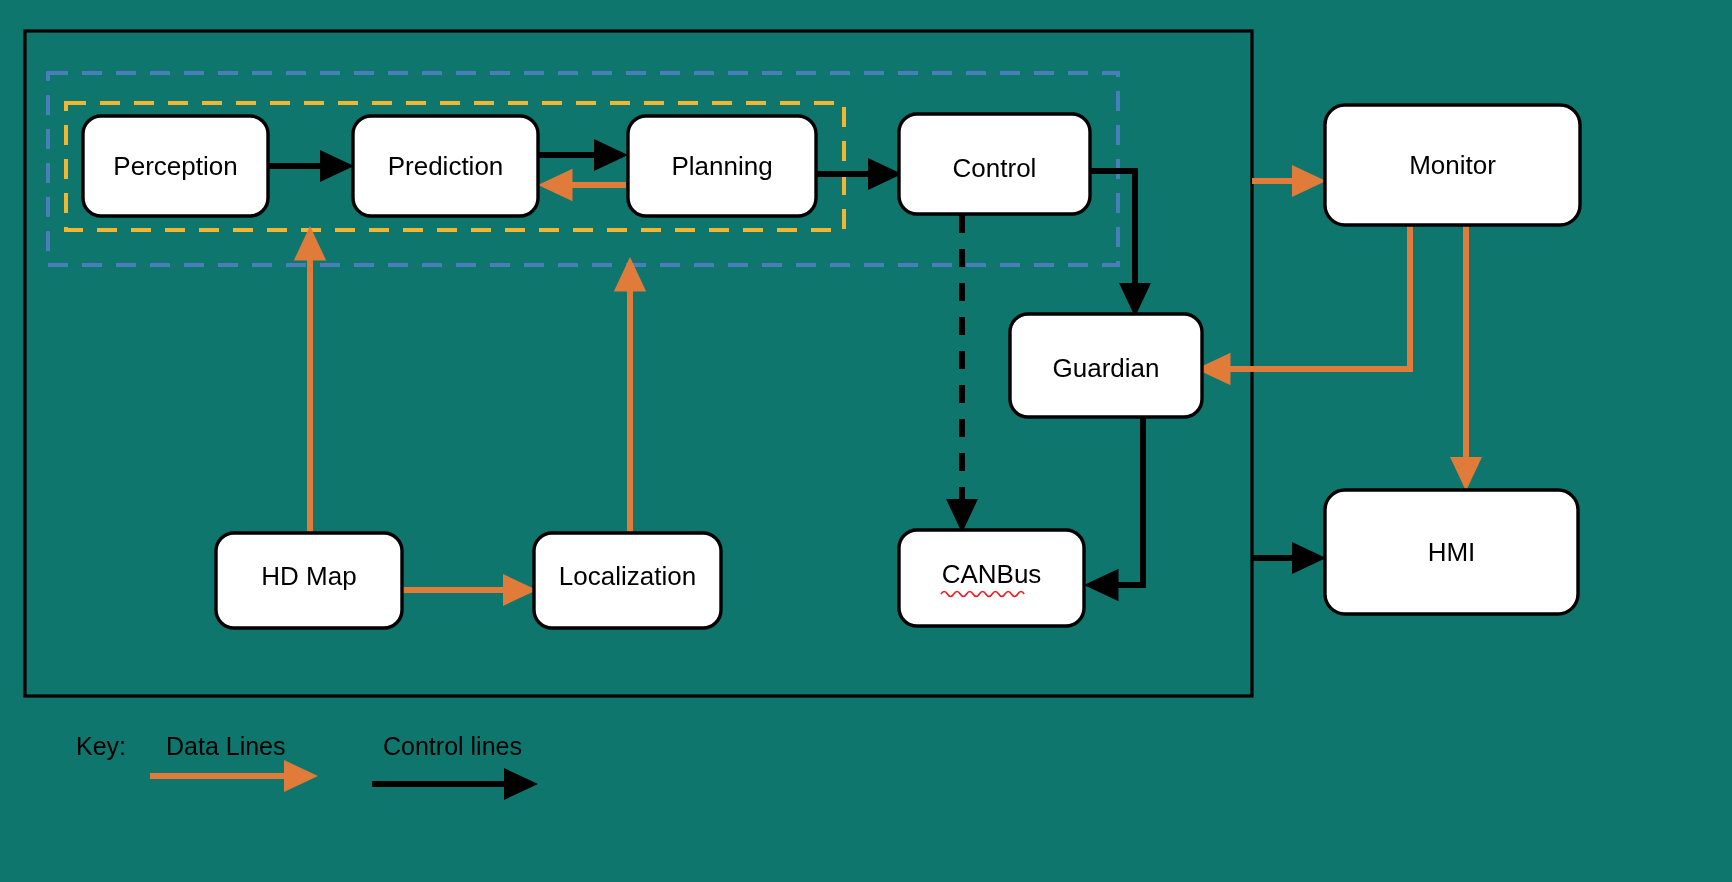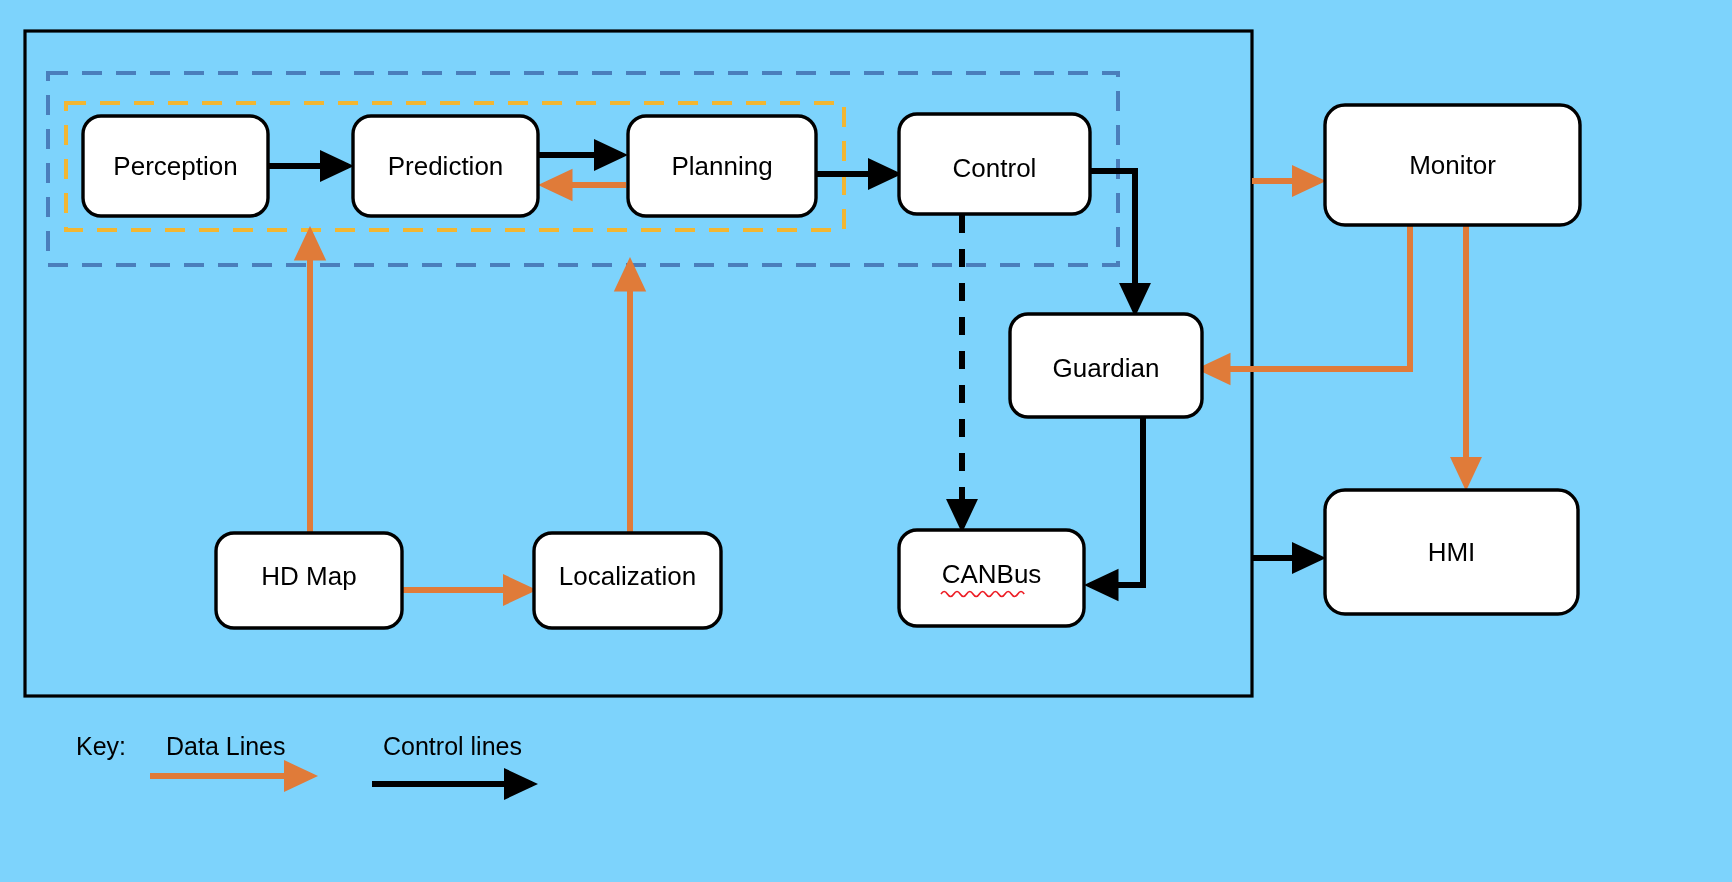--- a/index.html
+++ b/index.html
@@ -10,21 +10,21 @@
   body {
     width: 1732px;
     height: 882px;
     font-family: "Liberation Sans", sans-serif;
     overflow: hidden;
   }
   #stage {
     position: relative;
     width: 1732px;
     height: 882px;
-    background: #7dd3fc;
+    background: #0f766e;
   }
   svg#diagram {
     position: absolute;
     left: 0;
     top: 0;
     width: 1732px;
     height: 882px;
     display: block;
   }
   .node-label {

